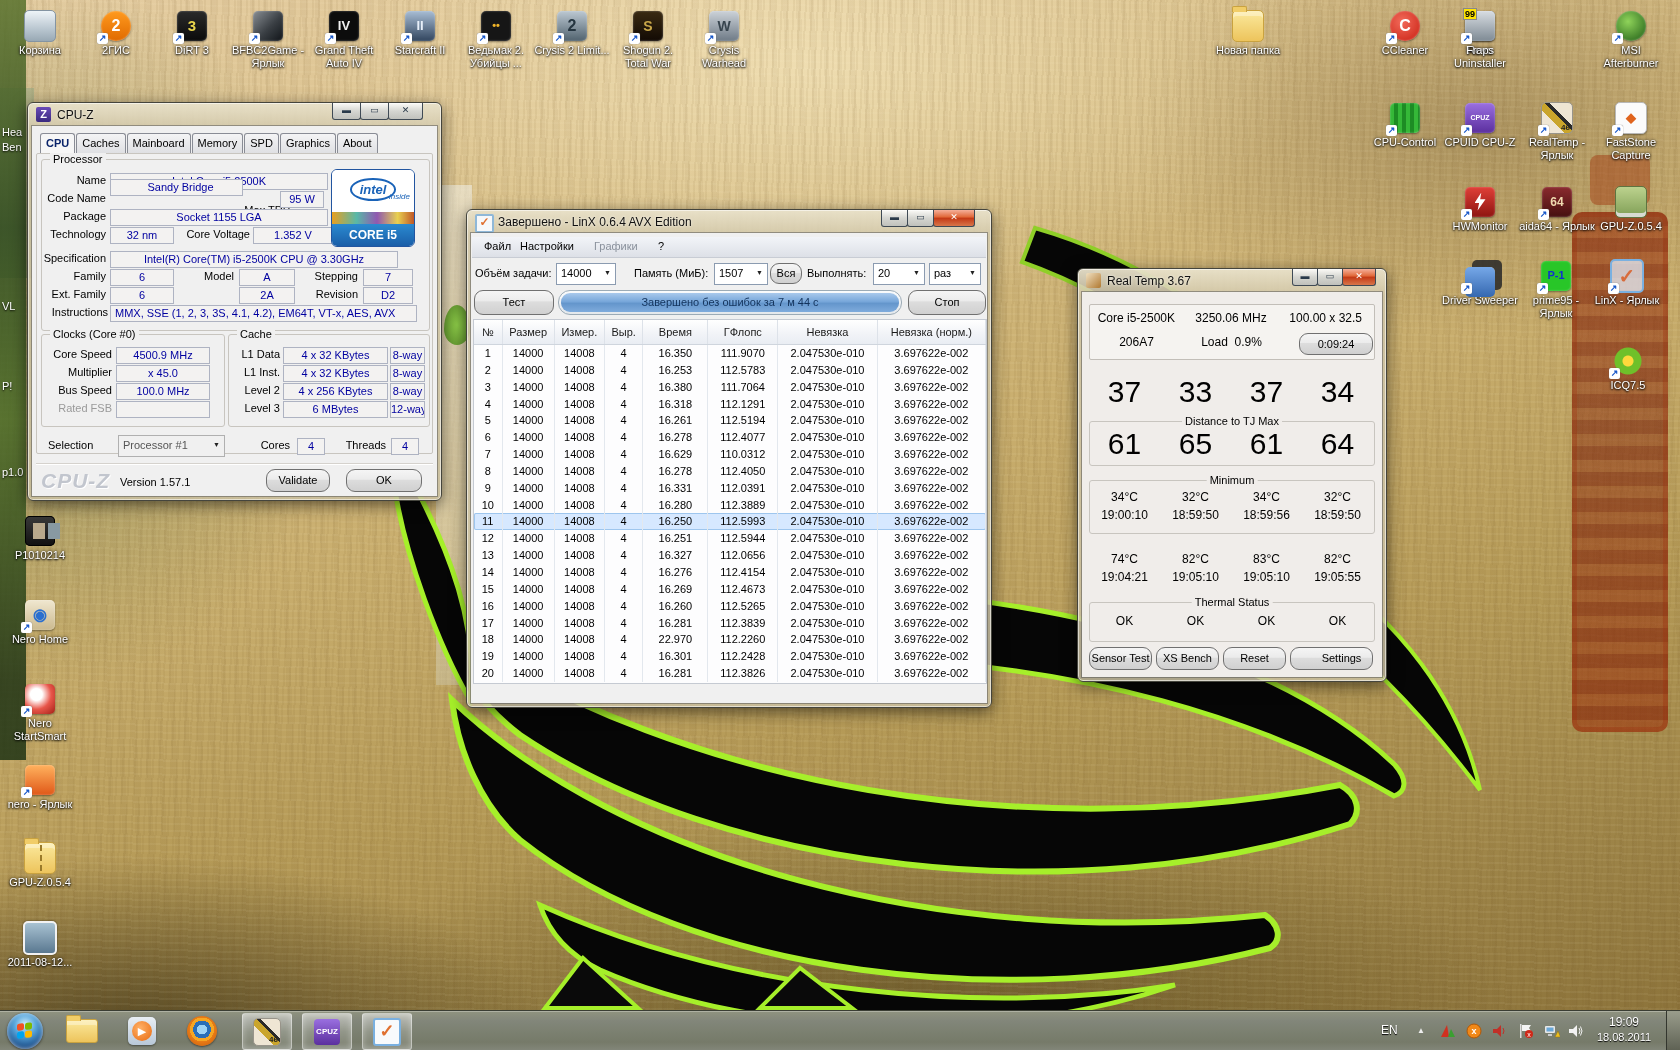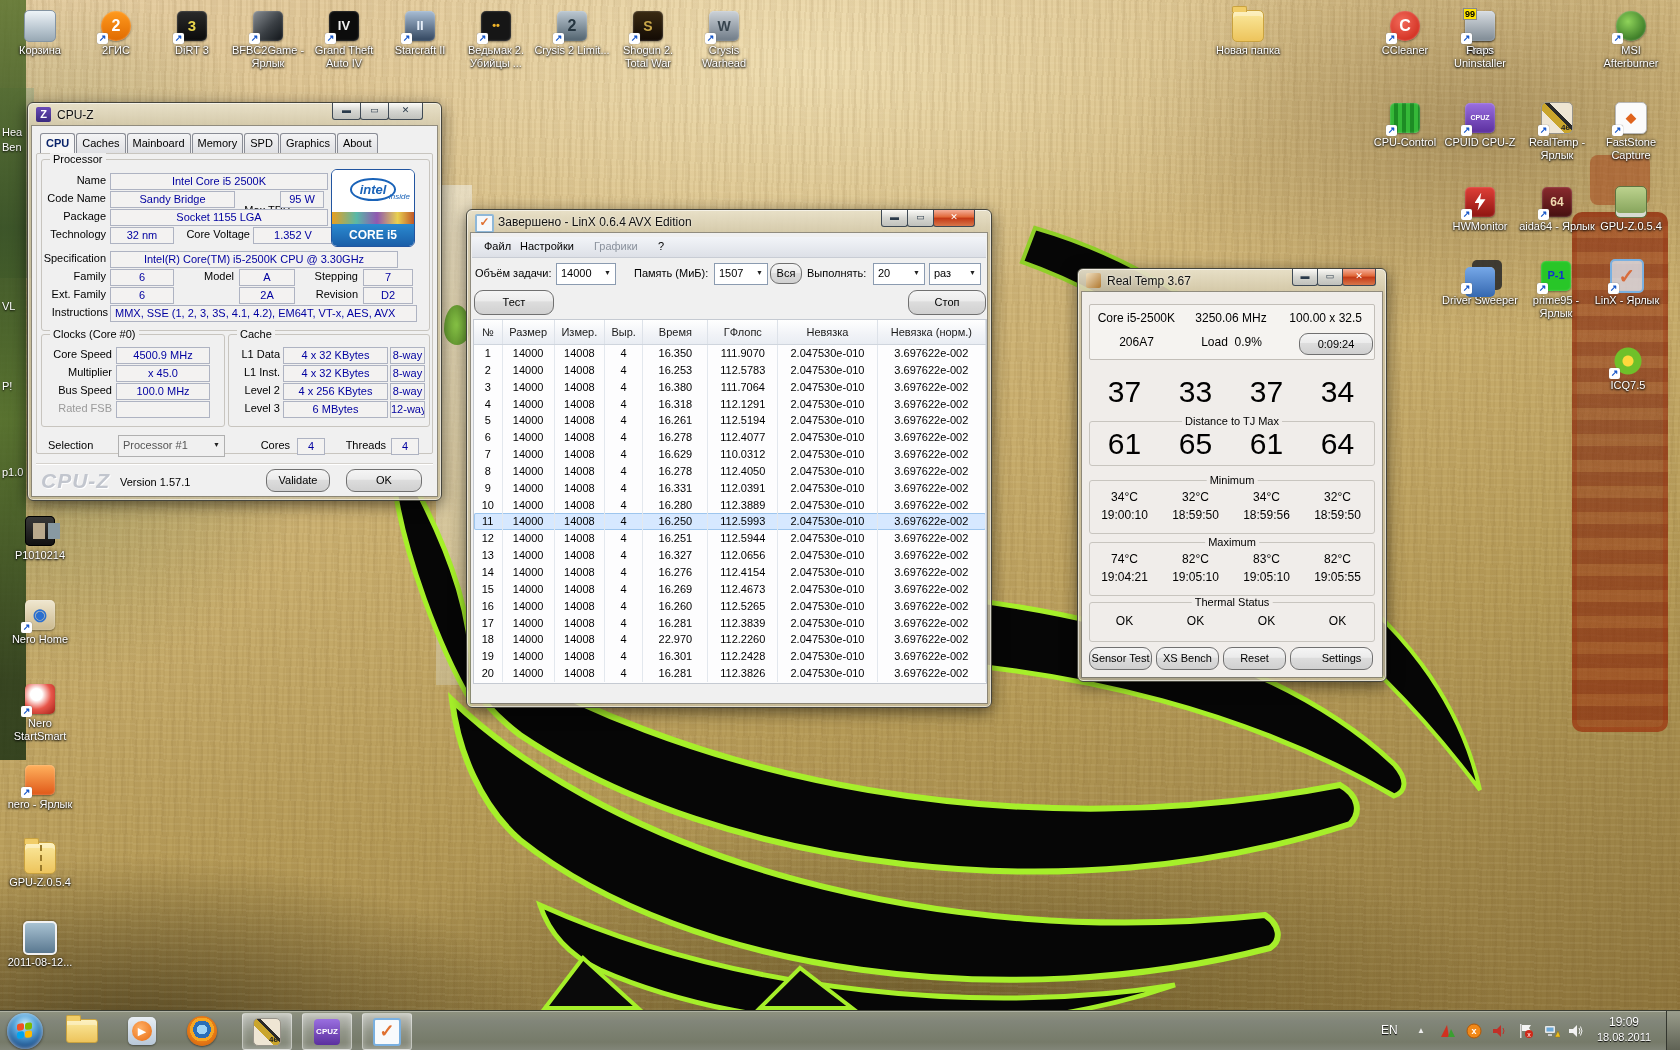--- a/index.html
+++ b/index.html
@@ -389,21 +389,21 @@
       <div class="tab">About</div>
     </div>
   <div class="tabline"></div>
 
   <div class="grp" style="left:13px;top:56px;width:387px;height:170px;">
       <div class="lg">Processor</div>
     </div>
   <div class="lbl" style="left:6px;top:69px;width:72px;">Name</div>
   <div class="fld" style="left:82px;top:70px;width:216px;">Intel Core i5 2500K</div>
   <div class="lbl" style="left:6px;top:87px;width:72px;">Code Name</div>
-  <div class="fld" style="left:82px;top:88px;width:123px;">Sandy Bridge</div>
+  <div class="fld" style="left:82px;top:76px;width:123px;padding-left:8px;">Sandy Bridge</div>
   <div class="lbl" style="left:202px;top:87px;width:60px;margin-top:12px;">Max TDP</div>
   <div class="fld" style="left:252px;top:88px;width:42px;">95 W</div>
   <div class="lbl" style="left:6px;top:105px;width:72px;">Package</div>
   <div class="fld" style="left:82px;top:106px;width:216px;">Socket 1155 LGA</div>
   <div class="lbl" style="left:6px;top:123px;width:72px;">Technology</div>
   <div class="fld" style="left:82px;top:124px;width:62px;">32 nm</div>
   <div class="lbl" style="left:150px;top:123px;width:72px;">Core Voltage</div>
   <div class="fld" style="left:225px;top:124px;width:78px;">1.352 V</div>
   <div class="lbl" style="left:6px;top:147px;width:72px;">Specification</div>
   <div class="fld" style="left:82px;top:148px;width:286px;">Intel(R) Core(TM) i5-2500K CPU @ 3.30GHz</div>
@@ -507,20 +507,23 @@
   <div class="ctl-label" style="left:340px;top:57px;">Выполнять:</div>
   <div class="combo" style="left:406px;top:53px;width:50px;">
       <span class="cval">20</span>
       <span class="arr">▼</span>
     </div>
   <div class="combo" style="left:462px;top:53px;width:50px;">
       <span class="cval">раз</span>
       <span class="arr">▼</span>
     </div>
   <div class="b7" style="left:7px;top:80px;width:78px;height:23px;line-height:23px;">Тест</div>
+  <div class="pbar-out" style="left:91px;top:80px;width:342px;height:23px;">
+    <div class="pbar-in">Завершено без ошибок за 7 м 44 с</div>
+  </div>
   <div class="b7" style="left:441px;top:80px;width:76px;height:23px;line-height:23px;">Стоп</div>
   <div class="ltable" style="left:6px;top:109px;width:512px;height:363px;" id="linx-table">
       <div class="lrow lhead" style="height: 24px; line-height: 24px;">
         <div class="lcell" style="width: 28px; line-height: 24px;">№</div>
         <div class="lcell" style="width: 52px; line-height: 24px;">Размер</div>
         <div class="lcell" style="width: 50px; line-height: 24px;">Измер.</div>
         <div class="lcell" style="width: 38px; line-height: 24px;">Выр.</div>
         <div class="lcell" style="width: 65px; line-height: 24px;">Время</div>
         <div class="lcell" style="width: 70px; line-height: 24px;">ГФлопс</div>
         <div class="lcell" style="width: 100px; line-height: 24px;">Невязка</div>
@@ -774,23 +777,20 @@
       <div>34°C</div>
       <div>32°C</div>
       <div>34°C</div>
       <div>32°C</div>
     </div>
   <div class="r4 rt-sm" style="left:11px;top:239px;width:284px;">
       <div>19:00:10</div>
       <div>18:59:50</div>
       <div>18:59:56</div>
       <div>18:59:50</div>
-    </div>
-  <div class="grp" style="left:11px;top:273px;width:284px;height:52px;">
-      <div class="lg center">Maximum</div>
     </div>
   <div class="r4 rt-sm" style="left:11px;top:283px;width:284px;">
       <div>74°C</div>
       <div>82°C</div>
       <div>83°C</div>
       <div>82°C</div>
     </div>
   <div class="r4 rt-sm" style="left:11px;top:301px;width:284px;">
       <div>19:04:21</div>
       <div>19:05:10</div>

